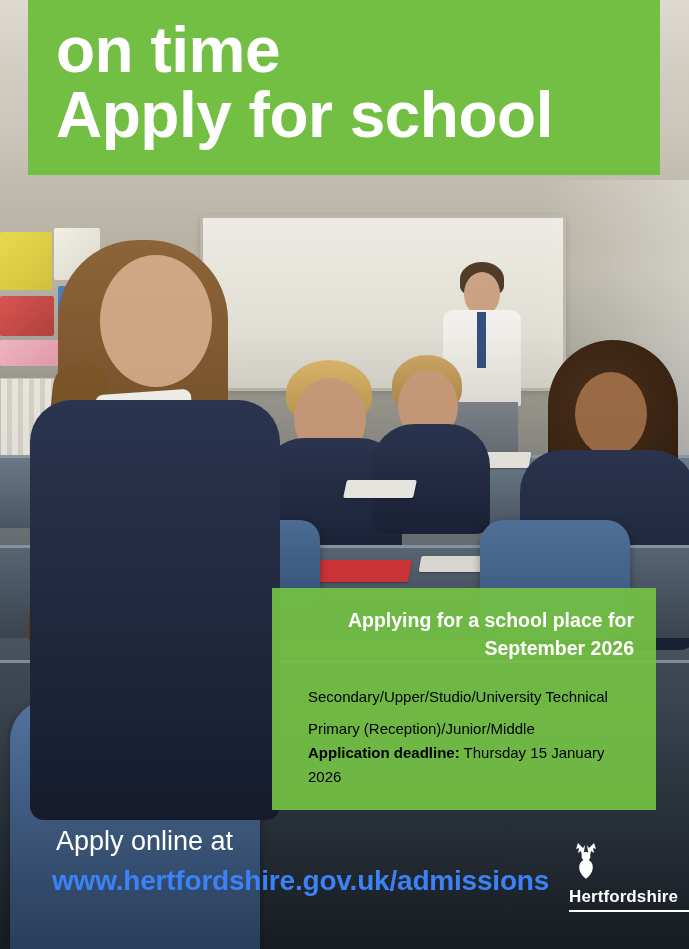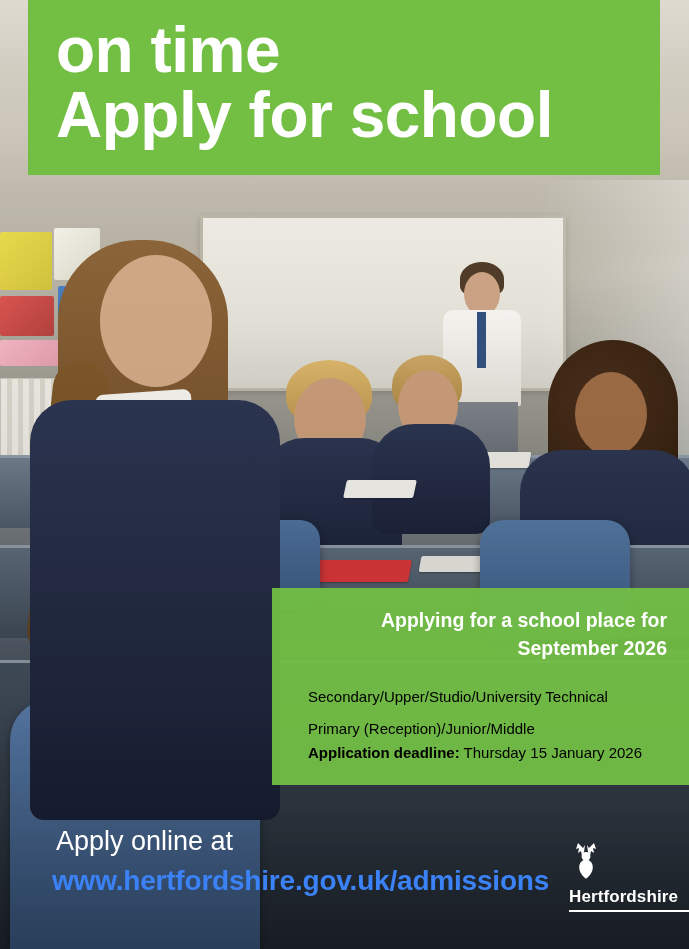--- a/index.html
+++ b/index.html
@@ -172,21 +172,21 @@
     color: #ffffff;
     font-size: 64px;
     font-weight: bold;
     line-height: 1.02;
     letter-spacing: -0.5px;
   }
 
   .info-panel {
     position: absolute;
     left: 272px; top: 588px;
-    width: 417px;
+    width: 384px;
     padding: 18px 22px 20px 36px;
     box-sizing: border-box;
     background: rgba(115, 191, 68, 0.94);
   }
   .info-panel .head-line {
     color: #ffffff;
     font-size: 19.5px;
     font-weight: bold;
     text-align: right;
     line-height: 1.45;

